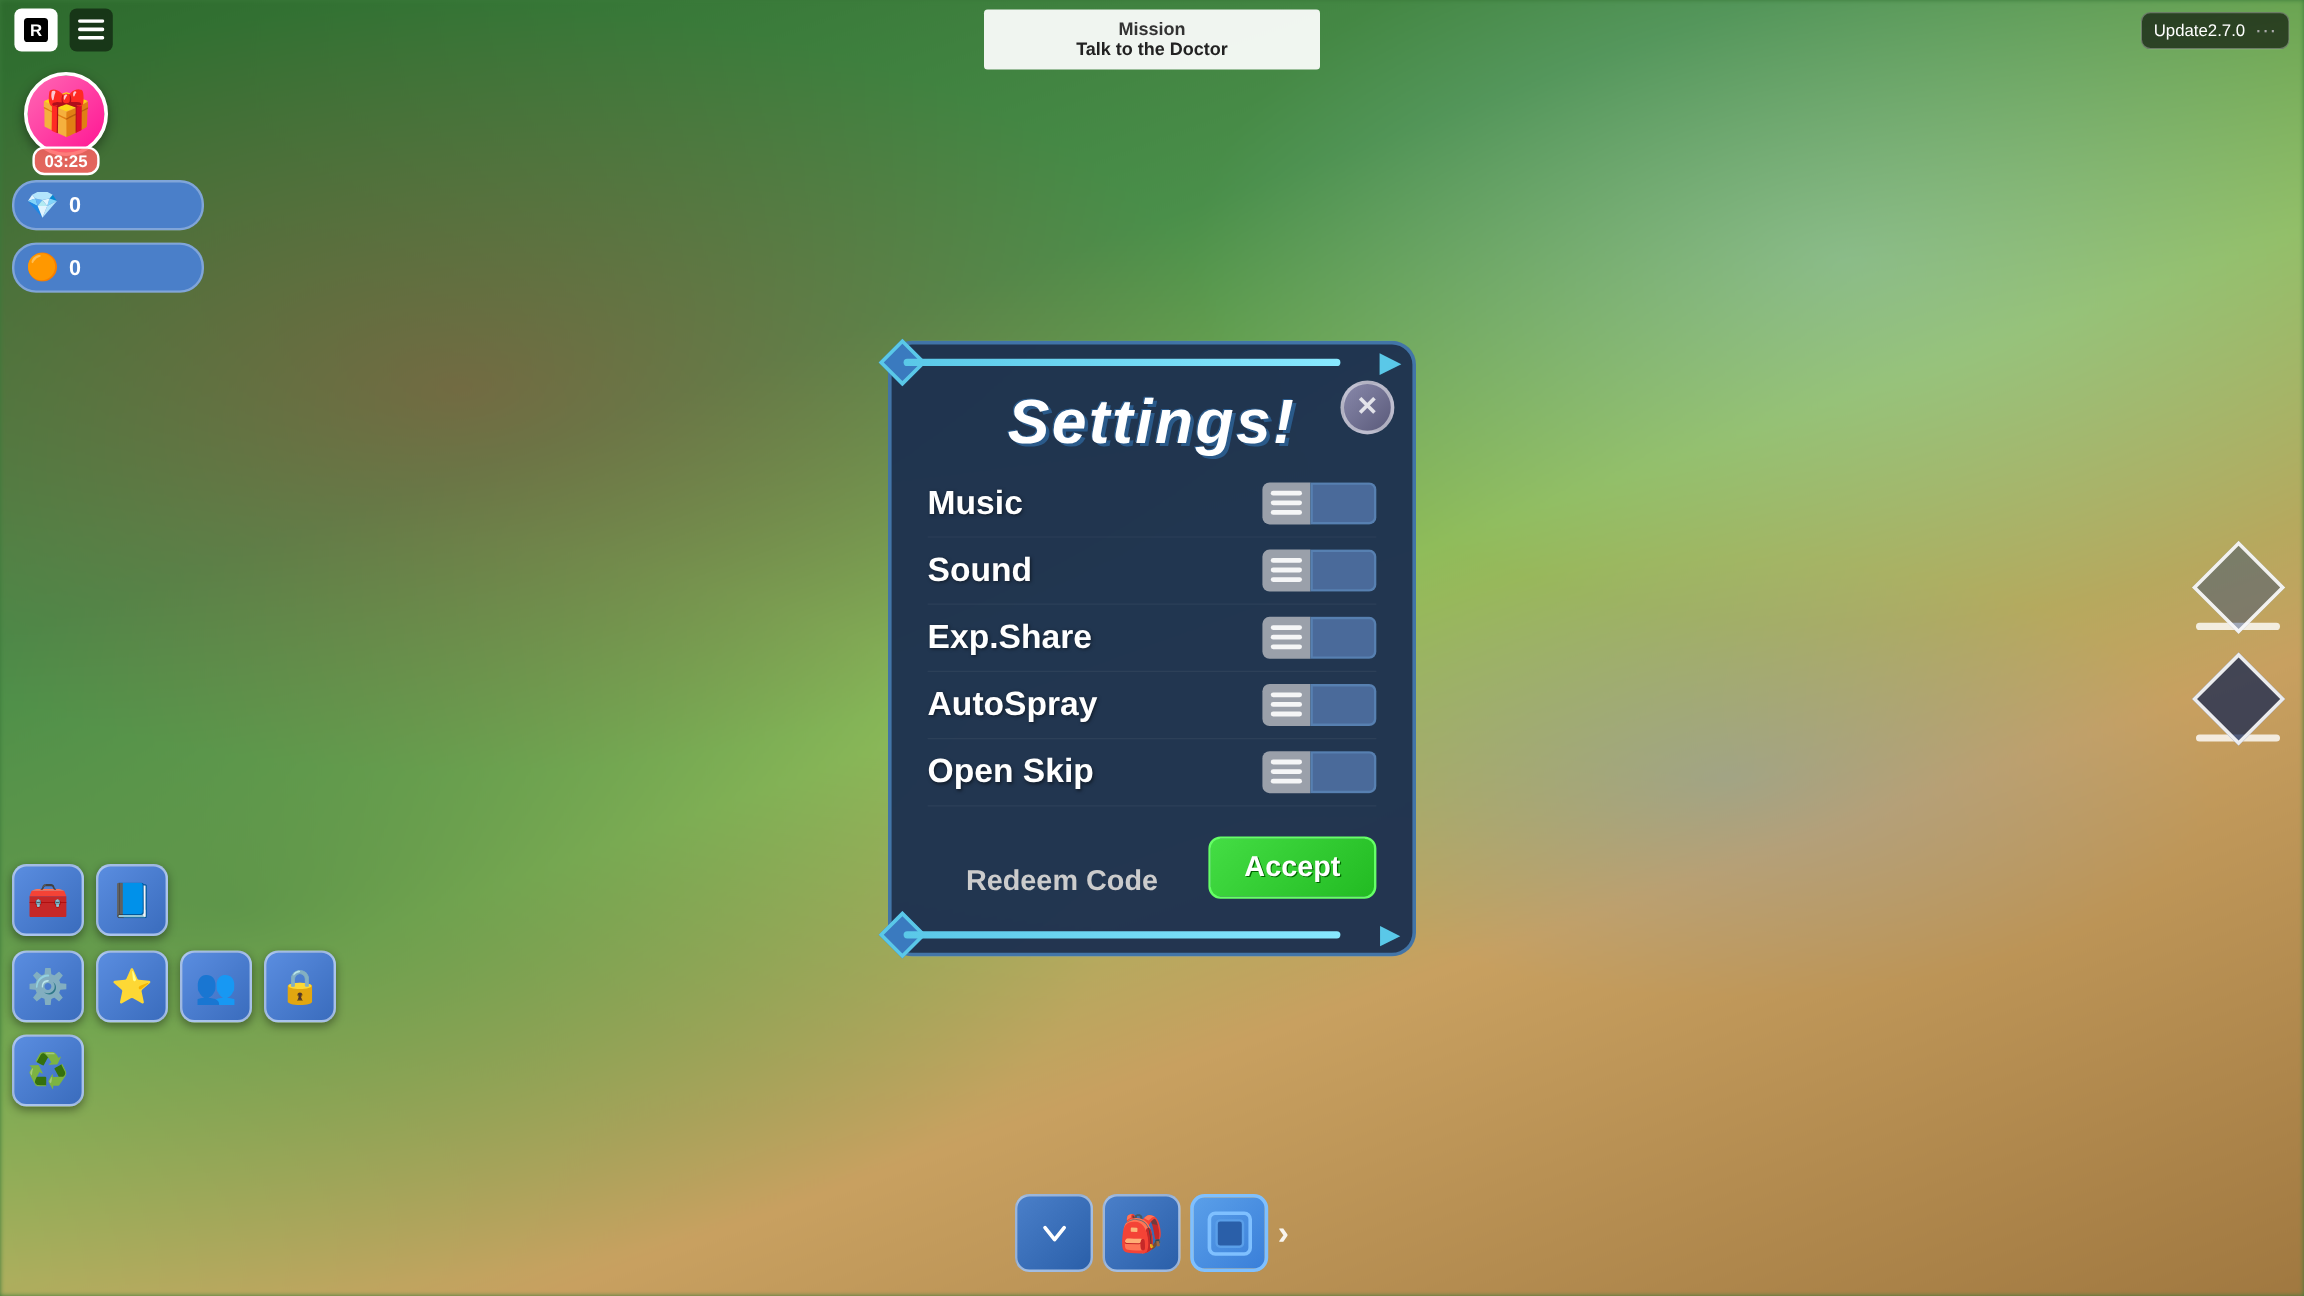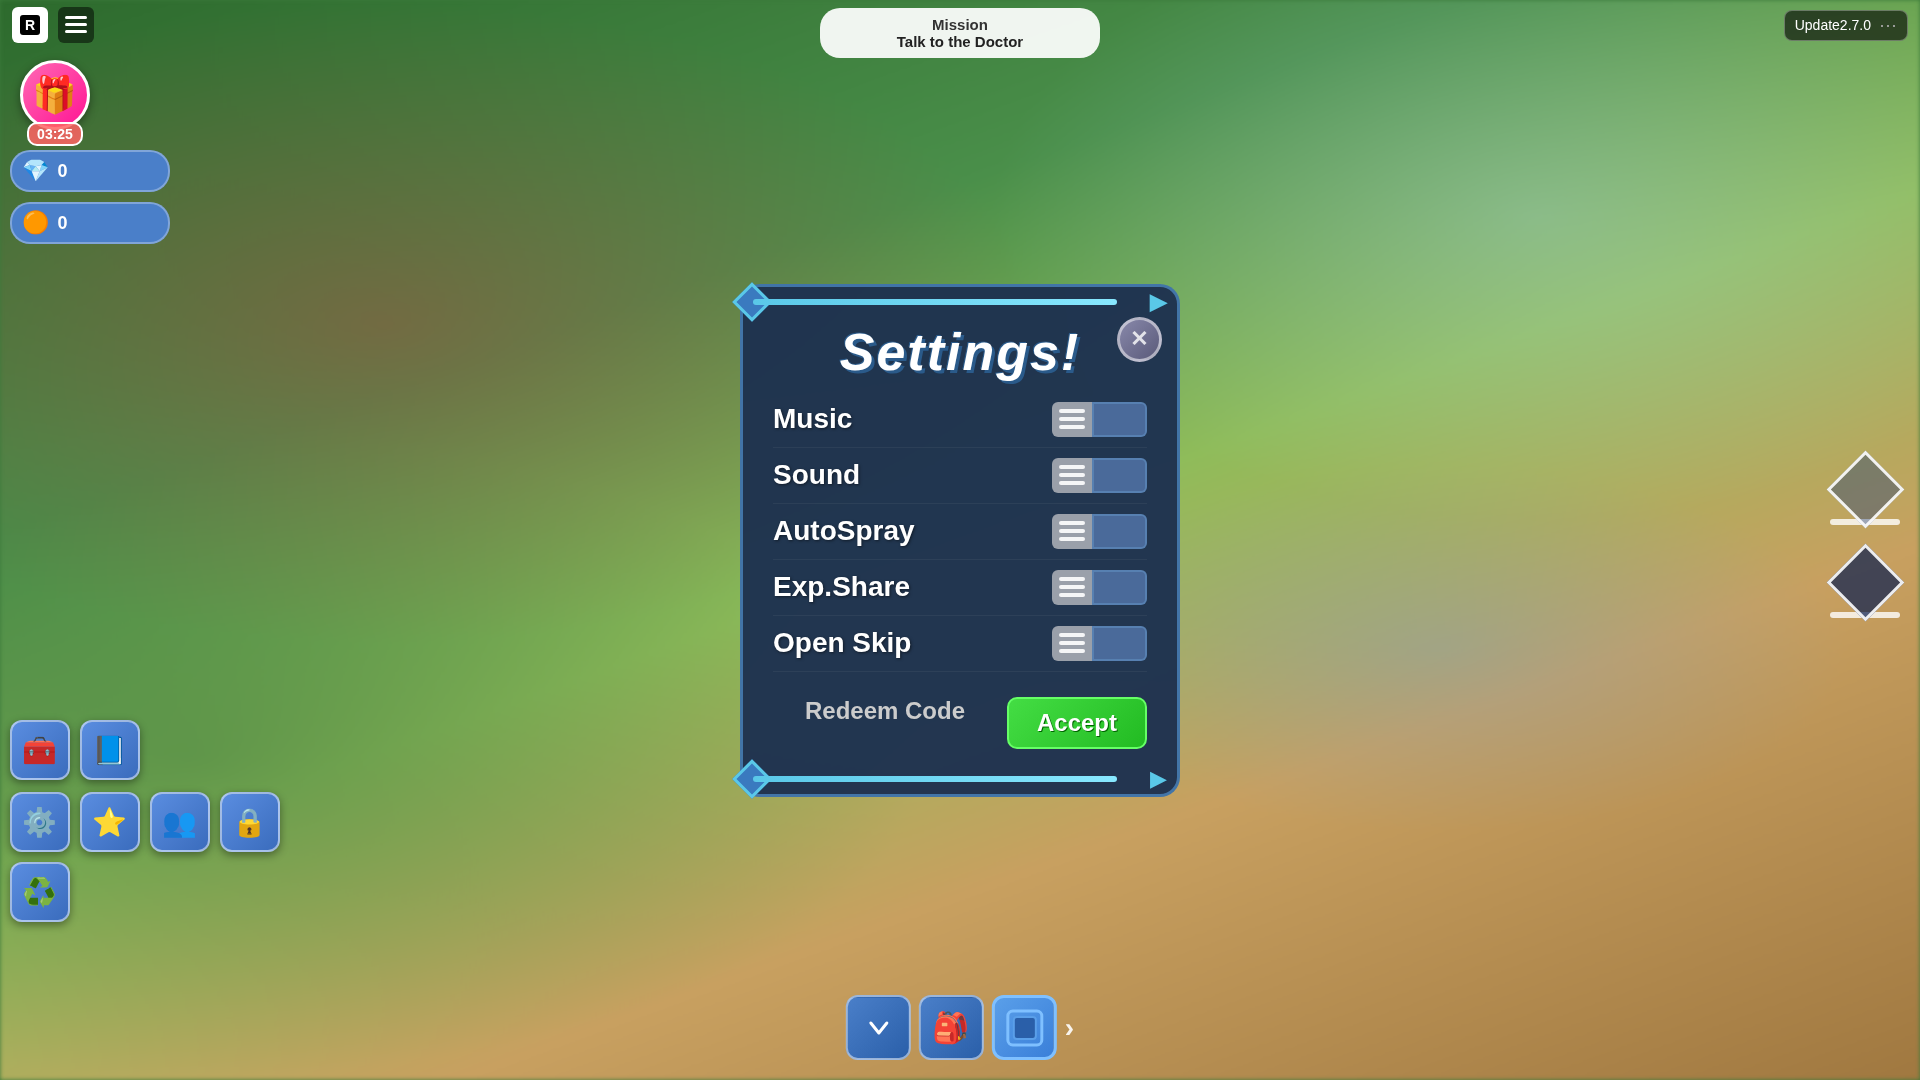--- a/index.html
+++ b/index.html
@@ -80,21 +80,21 @@
       font-size: 14px;
     }
 
     
     .mission-panel {
       position: absolute;
       top: 8px;
       left: 50%;
       transform: translateX(-50%);
       background: rgba(255,255,255,0.92);
-      border-radius: 20px;
+      border-radius: 3px;
       padding: 8px 40px;
       text-align: center;
       z-index: 10;
       min-width: 280px;
     }
 
     .mission-title {
       font-size: 15px;
       font-weight: bold;
       color: #333;
@@ -408,21 +408,21 @@
       width: 55px; height: 35px;
       background: #4a6a9a;
       border-radius: 0 6px 6px 0;
       border: 2px solid rgba(100,150,200,0.5);
     }
 
     
     .panel-footer {
       padding: 10px 30px 20px;
       display: flex;
-      align-items: flex-start;
+      align-items: flex-end;
       gap: 10px;
     }
 
     .redeem-label {
       font-size: 24px;
       font-weight: bold;
       color: #ccc;
       flex: 1;
       text-align: center;
     }
@@ -590,33 +590,33 @@
           <div class="toggle-lines">
             <div class="toggle-line"></div>
             <div class="toggle-line"></div>
             <div class="toggle-line"></div>
           </div>
           <div class="toggle-box"></div>
         </div>
       </div>
 
       <div class="setting-row">
-        <span class="setting-label">AutoSpray</span>
+        <span class="setting-label">Exp.Share</span>
         <div class="toggle-control">
           <div class="toggle-lines">
             <div class="toggle-line"></div>
             <div class="toggle-line"></div>
             <div class="toggle-line"></div>
           </div>
           <div class="toggle-box"></div>
         </div>
       </div>
 
       <div class="setting-row">
-        <span class="setting-label">Exp.Share</span>
+        <span class="setting-label">AutoSpray</span>
         <div class="toggle-control">
           <div class="toggle-lines">
             <div class="toggle-line"></div>
             <div class="toggle-line"></div>
             <div class="toggle-line"></div>
           </div>
           <div class="toggle-box"></div>
         </div>
       </div>
 

